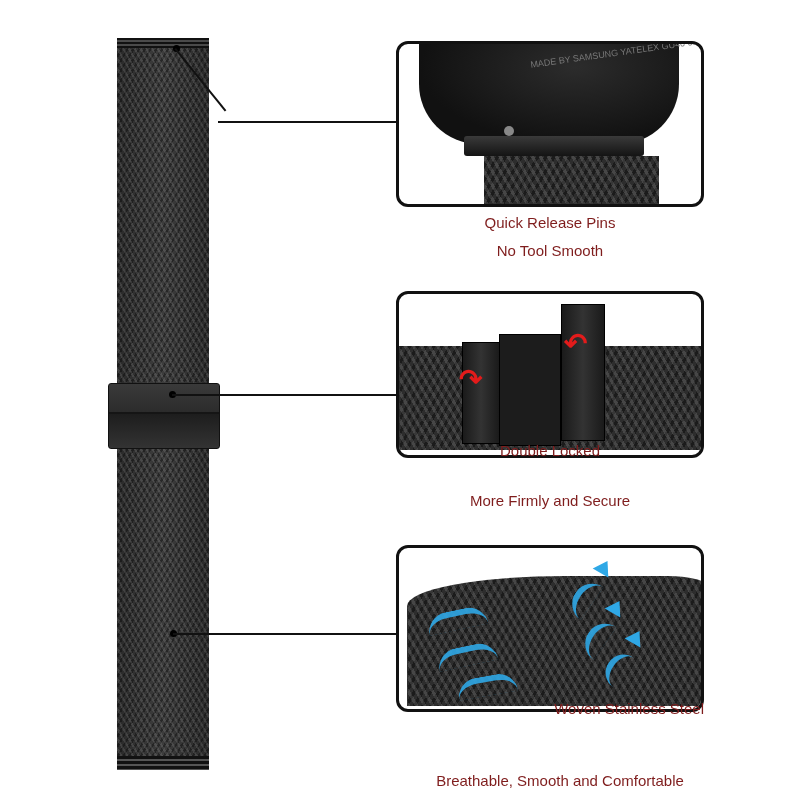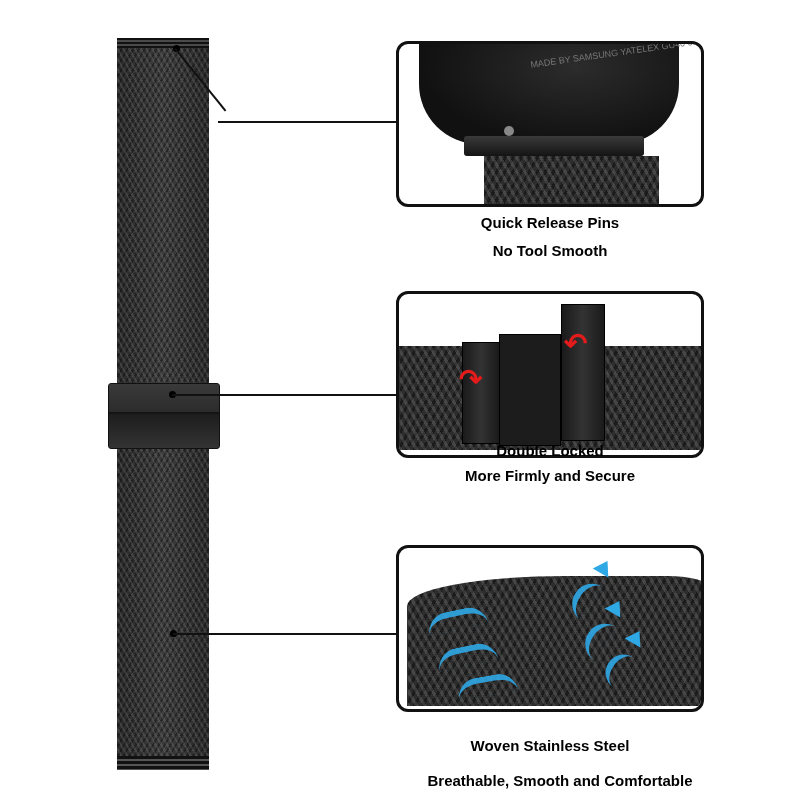--- a/index.html
+++ b/index.html
@@ -14,21 +14,21 @@
     background:repeating-linear-gradient(180deg,#111 0 2px,#4a4a4a 2px 4px); }
   .band-cap-bottom { position:absolute; left:117px; top:756px; width:92px; height:14px;
     background:repeating-linear-gradient(180deg,#111 0 3px,#555 3px 5px); }
   .buckle { position:absolute; left:108px; top:383px; width:110px; height:64px;
     background:linear-gradient(180deg,#3a3a3a 0,#2b2b2b 45%,#1d1d1d 46%,#333 100%);
     border:1px solid #111; border-radius:3px; }
   .buckle-line { position:absolute; left:0; right:0; top:28px; height:2px; background:#151515; }
   .dot { position:absolute; width:7px; height:7px; border-radius:50%; background:#000; }
   .line { position:absolute; background:#111; }
   .panel { position:absolute; left:396px; width:308px; border:3px solid #111; border-radius:12px; background:#fff; overflow:hidden; box-sizing:border-box; }
-  .caption { position:absolute; left:396px; width:308px; text-align:center; font-weight:bold; font-size:15px; color:#000000; }
+  .caption { position:absolute; left:396px; width:308px; text-align:center; font-weight:normal; font-size:15px; color:#7f1d1d; }
   .caption.wide { left:380px; width:360px; }
   
   .watch-body { position:absolute; left:20px; top:-10px; width:260px; height:110px; background:radial-gradient(ellipse at 60% 30%,#2c2c2c,#111 70%); border-radius:0 0 60px 60px; }
   .watch-text { position:absolute; left:110px; top:4px; font-size:9px; color:#777; transform:rotate(-8deg); white-space:nowrap; }
   .pin-bar { position:absolute; left:65px; top:92px; width:180px; height:20px; background:linear-gradient(180deg,#3a3a3a,#141414); border-radius:3px; }
   .mesh-strip { position:absolute; background:
       repeating-linear-gradient(60deg, rgba(255,255,255,0.12) 0 3px, transparent 3px 7px),
       repeating-linear-gradient(-60deg, rgba(0,0,0,0.4) 0 3px, transparent 3px 7px), #2d2d2d; }
   .clasp { position:absolute; background:linear-gradient(90deg,#1a1a1a,#333 50%,#1a1a1a); border:1px solid #000; }
   .arrow-red { position:absolute; color:#e31b1b; font-size:28px; font-weight:bold; line-height:1; }
@@ -68,28 +68,28 @@
 
 <div class="panel" style="top:291px;height:167px;">
   <div class="mesh-strip" style="left:0;top:52px;width:308px;height:104px;"></div>
   <div class="clasp" style="left:63px;top:48px;width:36px;height:100px;"></div>
   <div class="clasp" style="left:100px;top:40px;width:60px;height:110px;background:#1c1c1c;"></div>
   <div class="clasp" style="left:162px;top:10px;width:42px;height:135px;"></div>
   <div class="arrow-red" style="left:60px;top:72px;">↷</div>
   <div class="arrow-red" style="left:165px;top:36px;">↶</div>
 </div>
 <div class="caption" style="top:442px;">Double Locked</div>
-<div class="caption" style="top:467px;">More Firmly and Secure</div>
+<div class="caption" style="top:492px;">More Firmly and Secure</div>
 
 <div class="panel" style="top:545px;height:167px;">
   <div class="mesh-strip" style="left:8px;top:28px;width:300px;height:130px;border-radius:160px 40px 0 0 / 30px 10px 0 0;"></div>
   <div class="arrow-blue" style="left:28px;top:62px;transform:rotate(-12deg);"></div>
   <div class="arrow-blue" style="left:38px;top:98px;transform:rotate(-12deg);"></div>
   <div class="arrow-blue" style="left:58px;top:128px;transform:rotate(-10deg);"></div>
   <div class="arrow-blue" style="left:165px;top:40px;width:40px;transform:rotate(-55deg);"></div>
   <div class="arrow-head" style="left:196px;top:12px;transform:rotate(30deg);"></div>
   <div class="arrow-blue" style="left:178px;top:80px;width:40px;transform:rotate(-55deg);"></div>
   <div class="arrow-head" style="left:208px;top:52px;transform:rotate(30deg);"></div>
   <div class="arrow-blue" style="left:200px;top:110px;width:36px;transform:rotate(-55deg);"></div>
   <div class="arrow-head" style="left:228px;top:82px;transform:rotate(30deg);"></div>
 </div>
-<div class="caption" style="top:737px;">Woven Stainless Steel</div>
+<div class="caption" style="top:700px;text-align:right;">Woven Stainless Steel</div>
 <div class="caption wide" style="top:748px;margin-top:24px;">Breathable, Smooth and Comfortable</div>
 
 </body></html>

